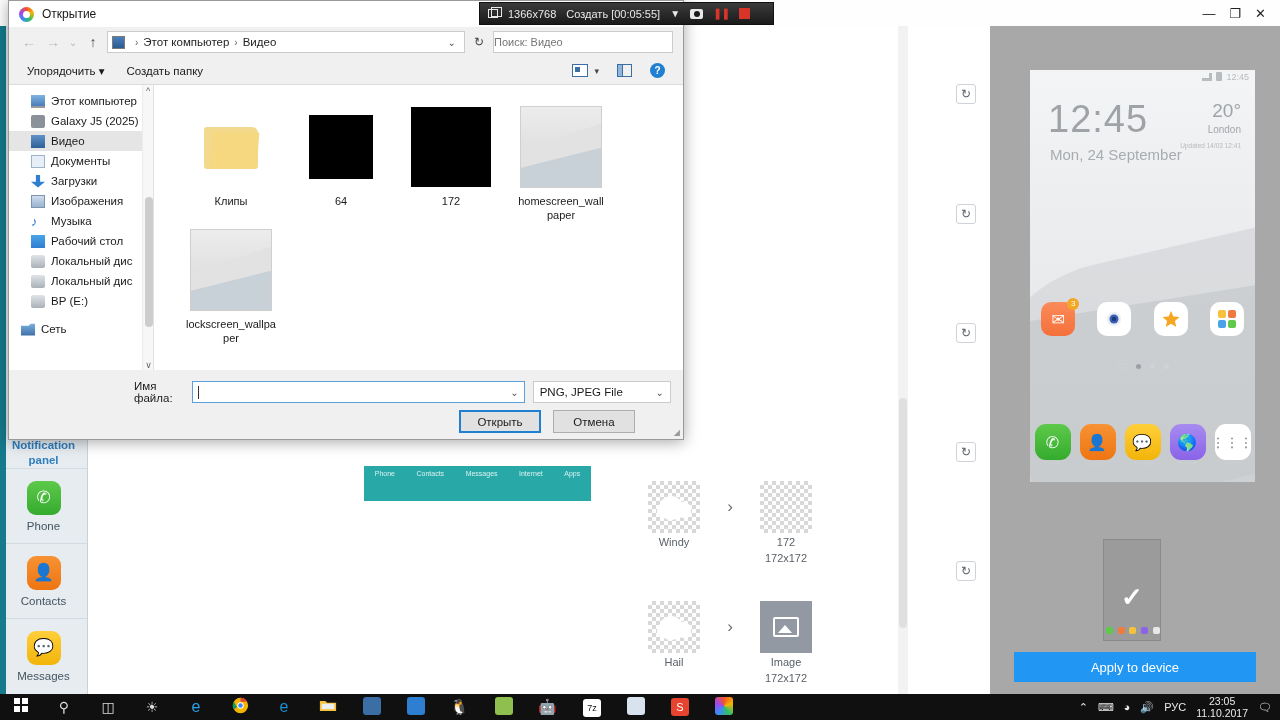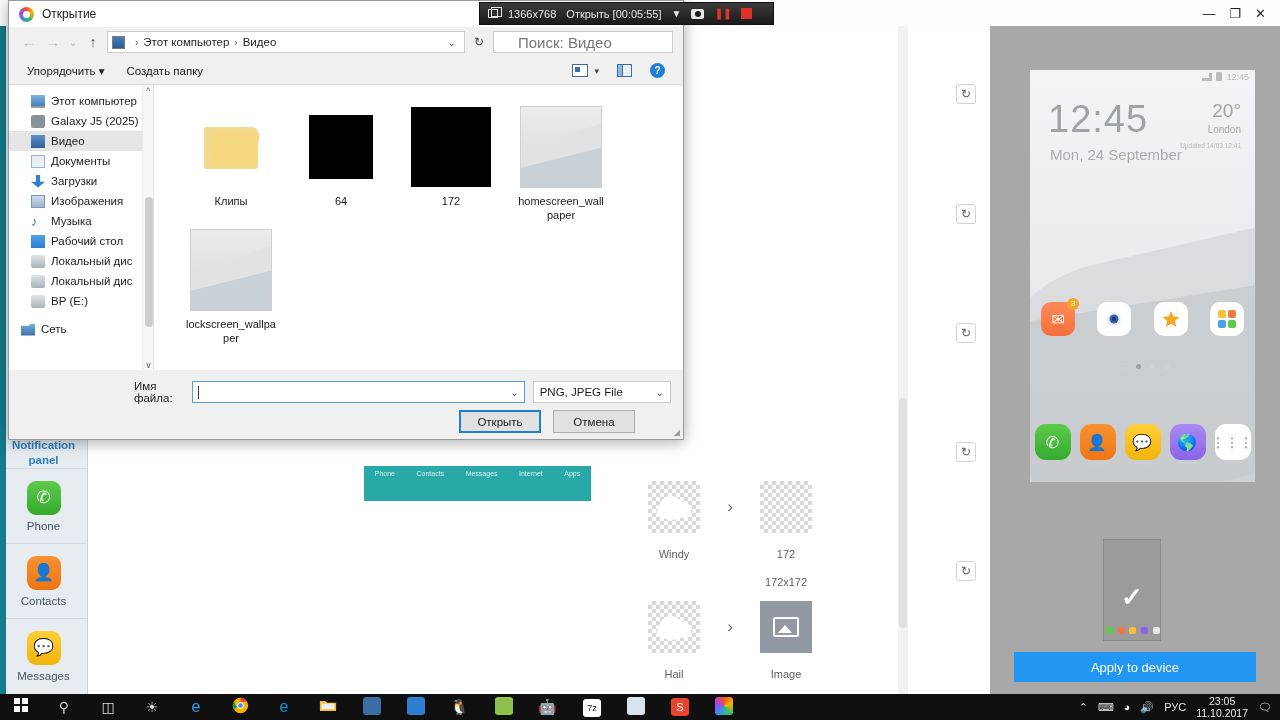--- a/index.html
+++ b/index.html
@@ -47,21 +47,21 @@
     display:flex; align-items:center; justify-content:center; }
   .thumb.solid { background:#9299a3; background-image:none; }
   .cloud { width:34px; height:22px; position:relative; }
   .cloud:before, .cloud:after { content:""; position:absolute; background:#fff; border-radius:50%; }
   .cloud:before { width:24px; height:24px; left:2px; top:0; }
   .cloud:after { width:16px; height:16px; left:18px; top:6px; }
   .cloud i { position:absolute; left:0; bottom:1px; width:34px; height:11px; background:#fff; border-radius:7px; display:block;}
   .pic-glyph { width:26px; height:20px; border:2px solid #fff; border-radius:2px; position:relative; }
   .pic-glyph:after { content:""; position:absolute; left:3px; bottom:2px; width:0; height:0;
     border-left:7px solid transparent; border-right:7px solid transparent; border-bottom:8px solid #fff; }
-  .map-cap { font-size:11px; color:#5a6169; margin-top:14px; text-align:center; line-height:14px; }
+  .map-cap { font-size:11px; color:#5a6169; margin-top:2px; text-align:center; line-height:14px; }
   .map-arrow { width:40px; text-align:center; font-size:17px; color:#6b7077; line-height:52px; }
 
   
   .refresh-btn { position:absolute; width:20px; height:20px; border:1px solid #cfd3d8; border-radius:3px;
     background:#fff; color:#5a6169; font-size:12px; line-height:18px; text-align:center; }
 
   .work-scroll { position:absolute; left:898px; top:26px; width:10px; height:668px; background:#f2f2f2; }
   .work-scroll .thumbb { position:absolute; left:1px; top:372px; width:8px; height:230px; background:#e0e0e0; border-radius:4px; }
 
   
@@ -140,21 +140,21 @@
   .navbtn { width:20px; text-align:center; font-size:14px; color:#b9b9b9; }
   .navbtn.en { color:#4a4a4a; }
   .crumb { flex:1; height:22px; background:#fff; border:1px solid #cccccc; display:flex; align-items:center;
     padding:0 4px; font-size:11.5px; color:#222; }
   .crumb .fico { width:13px; height:13px; background:linear-gradient(#4a7ebb,#2c5a92); margin-right:5px;
     border:1px solid #7a7a7a; }
   .crumb .sep { color:#666; margin:0 5px; font-size:10px; }
   .crumb .cdrop { margin-left:auto; color:#555; font-size:10px; padding-right:4px; }
   .refresh-nav { width:20px; text-align:center; font-size:12px; color:#444; }
   .srch { width:180px; height:22px; background:#fff; border:1px solid #cccccc; display:flex; align-items:center;
-    padding:0 24px; font-size:15px; color:#767676; }
+    padding:0 0; font-size:11px; color:#767676; }
 
   .dlg-tool { height:28px; display:flex; align-items:center; gap:22px; padding:0 18px; background:#f0f0f0;
     border-bottom:1px solid #dcdcdc; font-size:11.5px; color:#1a1a1a; }
   .dlg-tool .right { margin-left:auto; display:flex; align-items:center; gap:18px; }
   .viewico { width:16px; height:13px; border:1.4px solid #3b6ea5; position:relative; background:#fff; }
   .viewico:after { content:""; position:absolute; left:2px; top:2px; width:5px; height:5px; background:#3b6ea5; }
   .paneico { width:15px; height:13px; border:1.4px solid #3b6ea5; display:flex; }
   .paneico i { width:5px; background:#8fb6dd; display:block; border-right:1.4px solid #3b6ea5; }
   .helpico { width:15px; height:15px; border-radius:50%; background:#1f7fd0; color:#fff; font-size:10px;
     text-align:center; line-height:15px; font-weight:bold; }
@@ -402,21 +402,21 @@
   <div class="dialog">
     <div class="dlg-title">
       <span class="dlg-logo"></span>
       <span class="t">Открытие</span>
       <span class="dlg-close">✕</span>
     </div>
 
     <div class="rec-bar">
       <span class="rec-win"></span>
       <span class="res">1366x768</span>
-      <span class="rec">Открыть [00:05:55]</span>
+      <span class="rec">Создать [00:05:55]</span>
       <span class="ic">▼</span>
       <span class="rec-cam"></span>
       <span class="rec-pause">❚❚</span>
       <span class="rec-stop"></span>
     </div>
 
     <div class="dlg-nav">
       <span class="navbtn">←</span>
       <span class="navbtn">→</span>
       <span class="navbtn" style="width:12px;font-size:10px">⌄</span>

